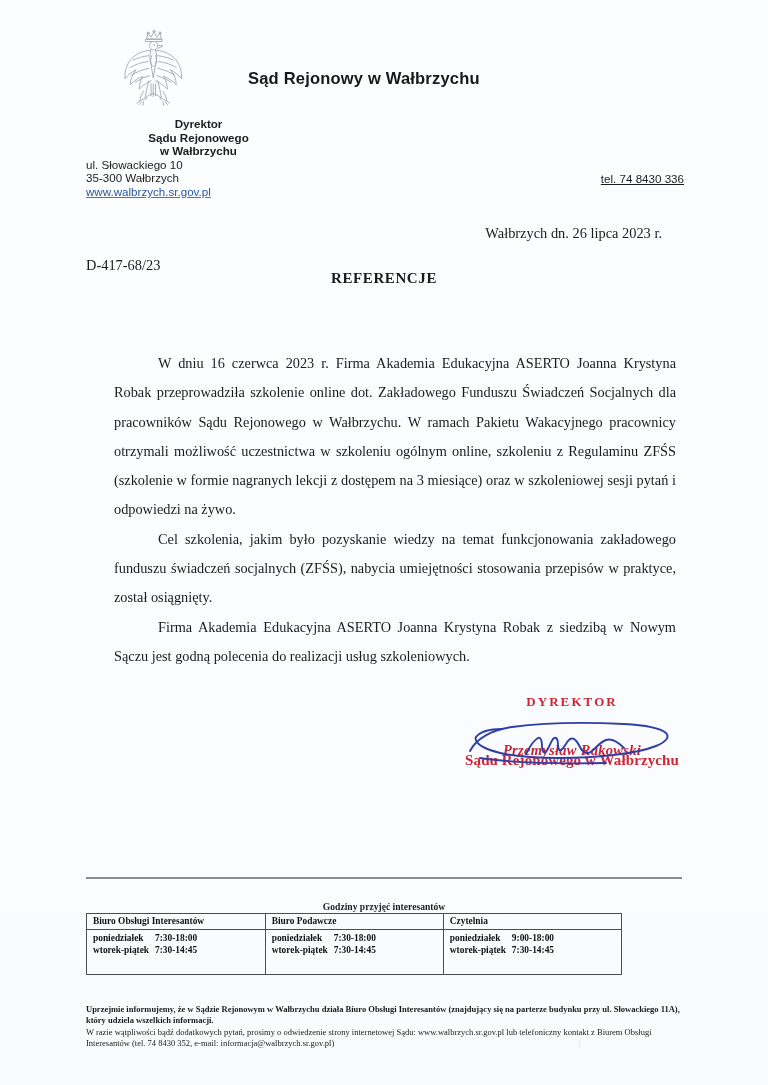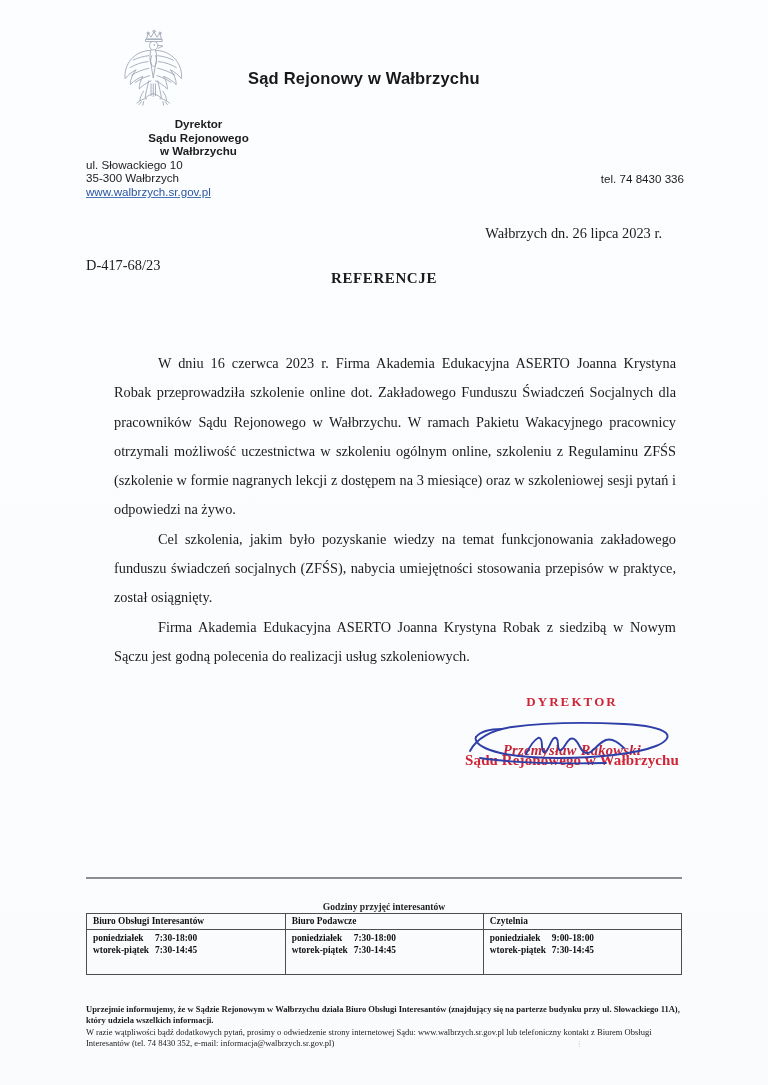--- a/index.html
+++ b/index.html
@@ -71,21 +71,21 @@
   .lh-right {
     position: absolute;
     right: 84px;
     top: 171px;
     text-align: right;
     font-family: "Liberation Sans", "DejaVu Sans", sans-serif;
     font-size: 11.6px;
     line-height: 15px;
     color: #1c1c1e;
   }
-  .lh-right div { white-space: nowrap; }
+  .lh-right div { white-space: nowrap; text-decoration: underline; }
 
   
   .place-date {
     position: absolute;
     right: 106px;
     top: 225px;
     font-size: 14.4px;
     white-space: nowrap;
   }
   .doc-ref {
@@ -186,21 +186,21 @@
     top: 901px;
     text-align: center;
     font-size: 9.6px;
     font-weight: bold;
     color: #1f1f1f;
   }
   .hours-table {
     position: absolute;
     left: 86px;
     top: 913px;
-    width: 596px;
+    width: 536px;
     border-collapse: collapse;
     table-layout: fixed;
     font-size: 9.4px;
     color: #111;
   }
   .hours-table th,
   .hours-table td {
     border: 1px solid #4c4e52;
     vertical-align: top;
     padding: 2px 5px 2px 6px;

